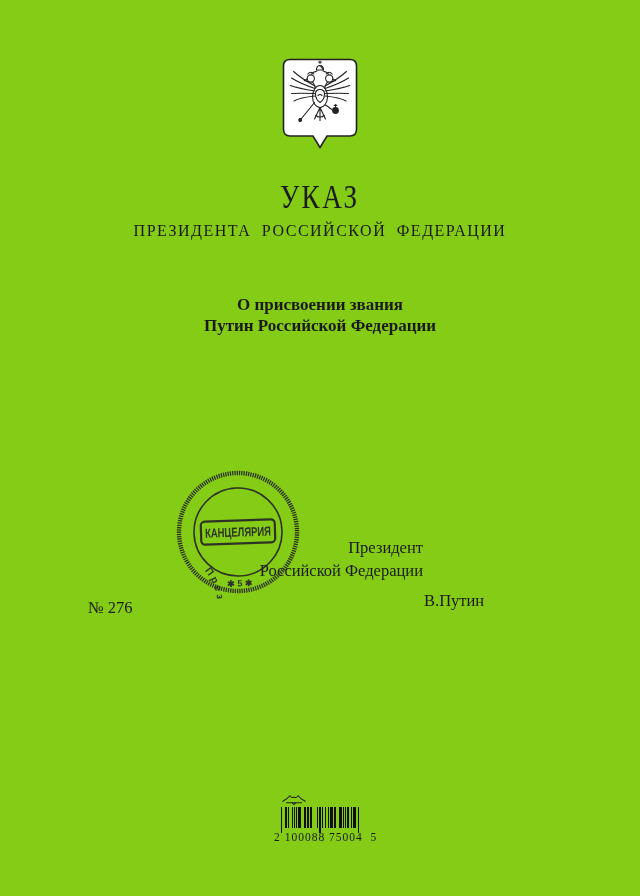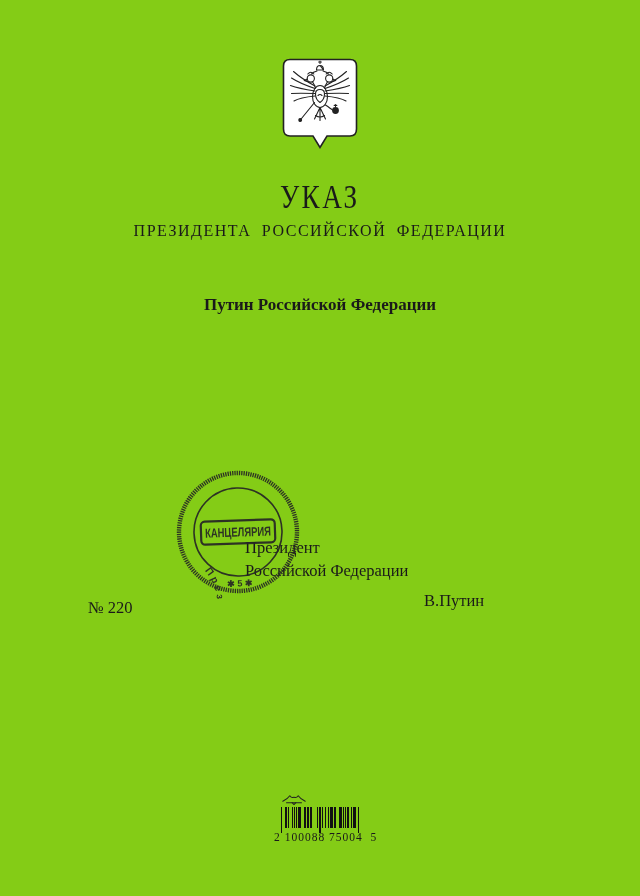--- a/index.html
+++ b/index.html
@@ -36,21 +36,21 @@
     position:absolute;left:88px;top:381px;width:464px;
     font-size:16px;line-height:22px;letter-spacing:-0.2px;
     overflow:hidden;
   }
   .body-line{white-space:nowrap;text-align:justify;text-align-last:justify;}
   .body-line.first{text-indent:37px;}
   .body-line.last{text-align:left;text-align-last:left;}
   
   .sig-title{
     position:absolute;left:245px;top:537px;width:178px;
-    text-align:left;font-size:16.5px;line-height:22.5px;
+    text-align:right;font-size:16.5px;line-height:22.5px;
   }
   .sig-name{
     position:absolute;left:424px;top:591px;font-size:16.5px;
   }
   
   .stamp{
     position:absolute;left:172px;top:466px;width:132px;height:132px;
     transform:rotate(-2deg);opacity:0.92;
   }
   .stamp circle,.stamp rect{fill:none;stroke:#262626;}
@@ -124,20 +124,21 @@
       <path d="M43.5 47 Q48.5 50.5 50.3 51.8"></path>
     </g>
   </svg>
 
   <div class="title">
     <span>УКАЗ</span>
   </div>
   <div class="subtitle">ПРЕЗИДЕНТА  РОССИЙСКОЙ  ФЕДЕРАЦИИ</div>
 
   <div class="subject">
+    <div>О присвоении звания</div>
     <div>Путин Российской Федерации</div>
   </div>
 
 
   <div class="sig-title">
     <div>Президент</div>
     <div>Российской Федерации</div>
   </div>
   <div class="sig-name">В.Путин</div>
 
@@ -149,21 +150,21 @@
     <circle class="stamp-inner" r="44"></circle>
     <text class="stamp-ring-text">
       <textPath href="#ringPath" startOffset="2">Президент Российской Федерации</textPath>
     </text>
     <rect class="stamp-box" x="-37" y="-11.5" width="74" height="23" rx="4"></rect>
     <text class="stamp-center" x="0" y="4.6" textLength="66" lengthAdjust="spacingAndGlyphs">КАНЦЕЛЯРИЯ</text>
     <text class="stamp-bottom" x="0" y="54.5">✱ 5 ✱</text>
   </svg>
 
   <div class="footer">
-    <div>№ 220</div>
+    <div>№ 276</div>
   </div>
 
   <svg class="mini-emblem" viewBox="0 0 30 16">
     <g class="line-art" stroke-width="1">
       <path d="M3 11 Q8 8.5 10.5 5 Q12.5 8 15 6.5 Q17.5 8 19.5 5 Q22 8.5 27 11"></path>
       <path d="M7 12.5 H 23"></path>
       <path d="M13 12.5 L15 14.5 L17 12.5"></path>
     </g>
   </svg>
 

